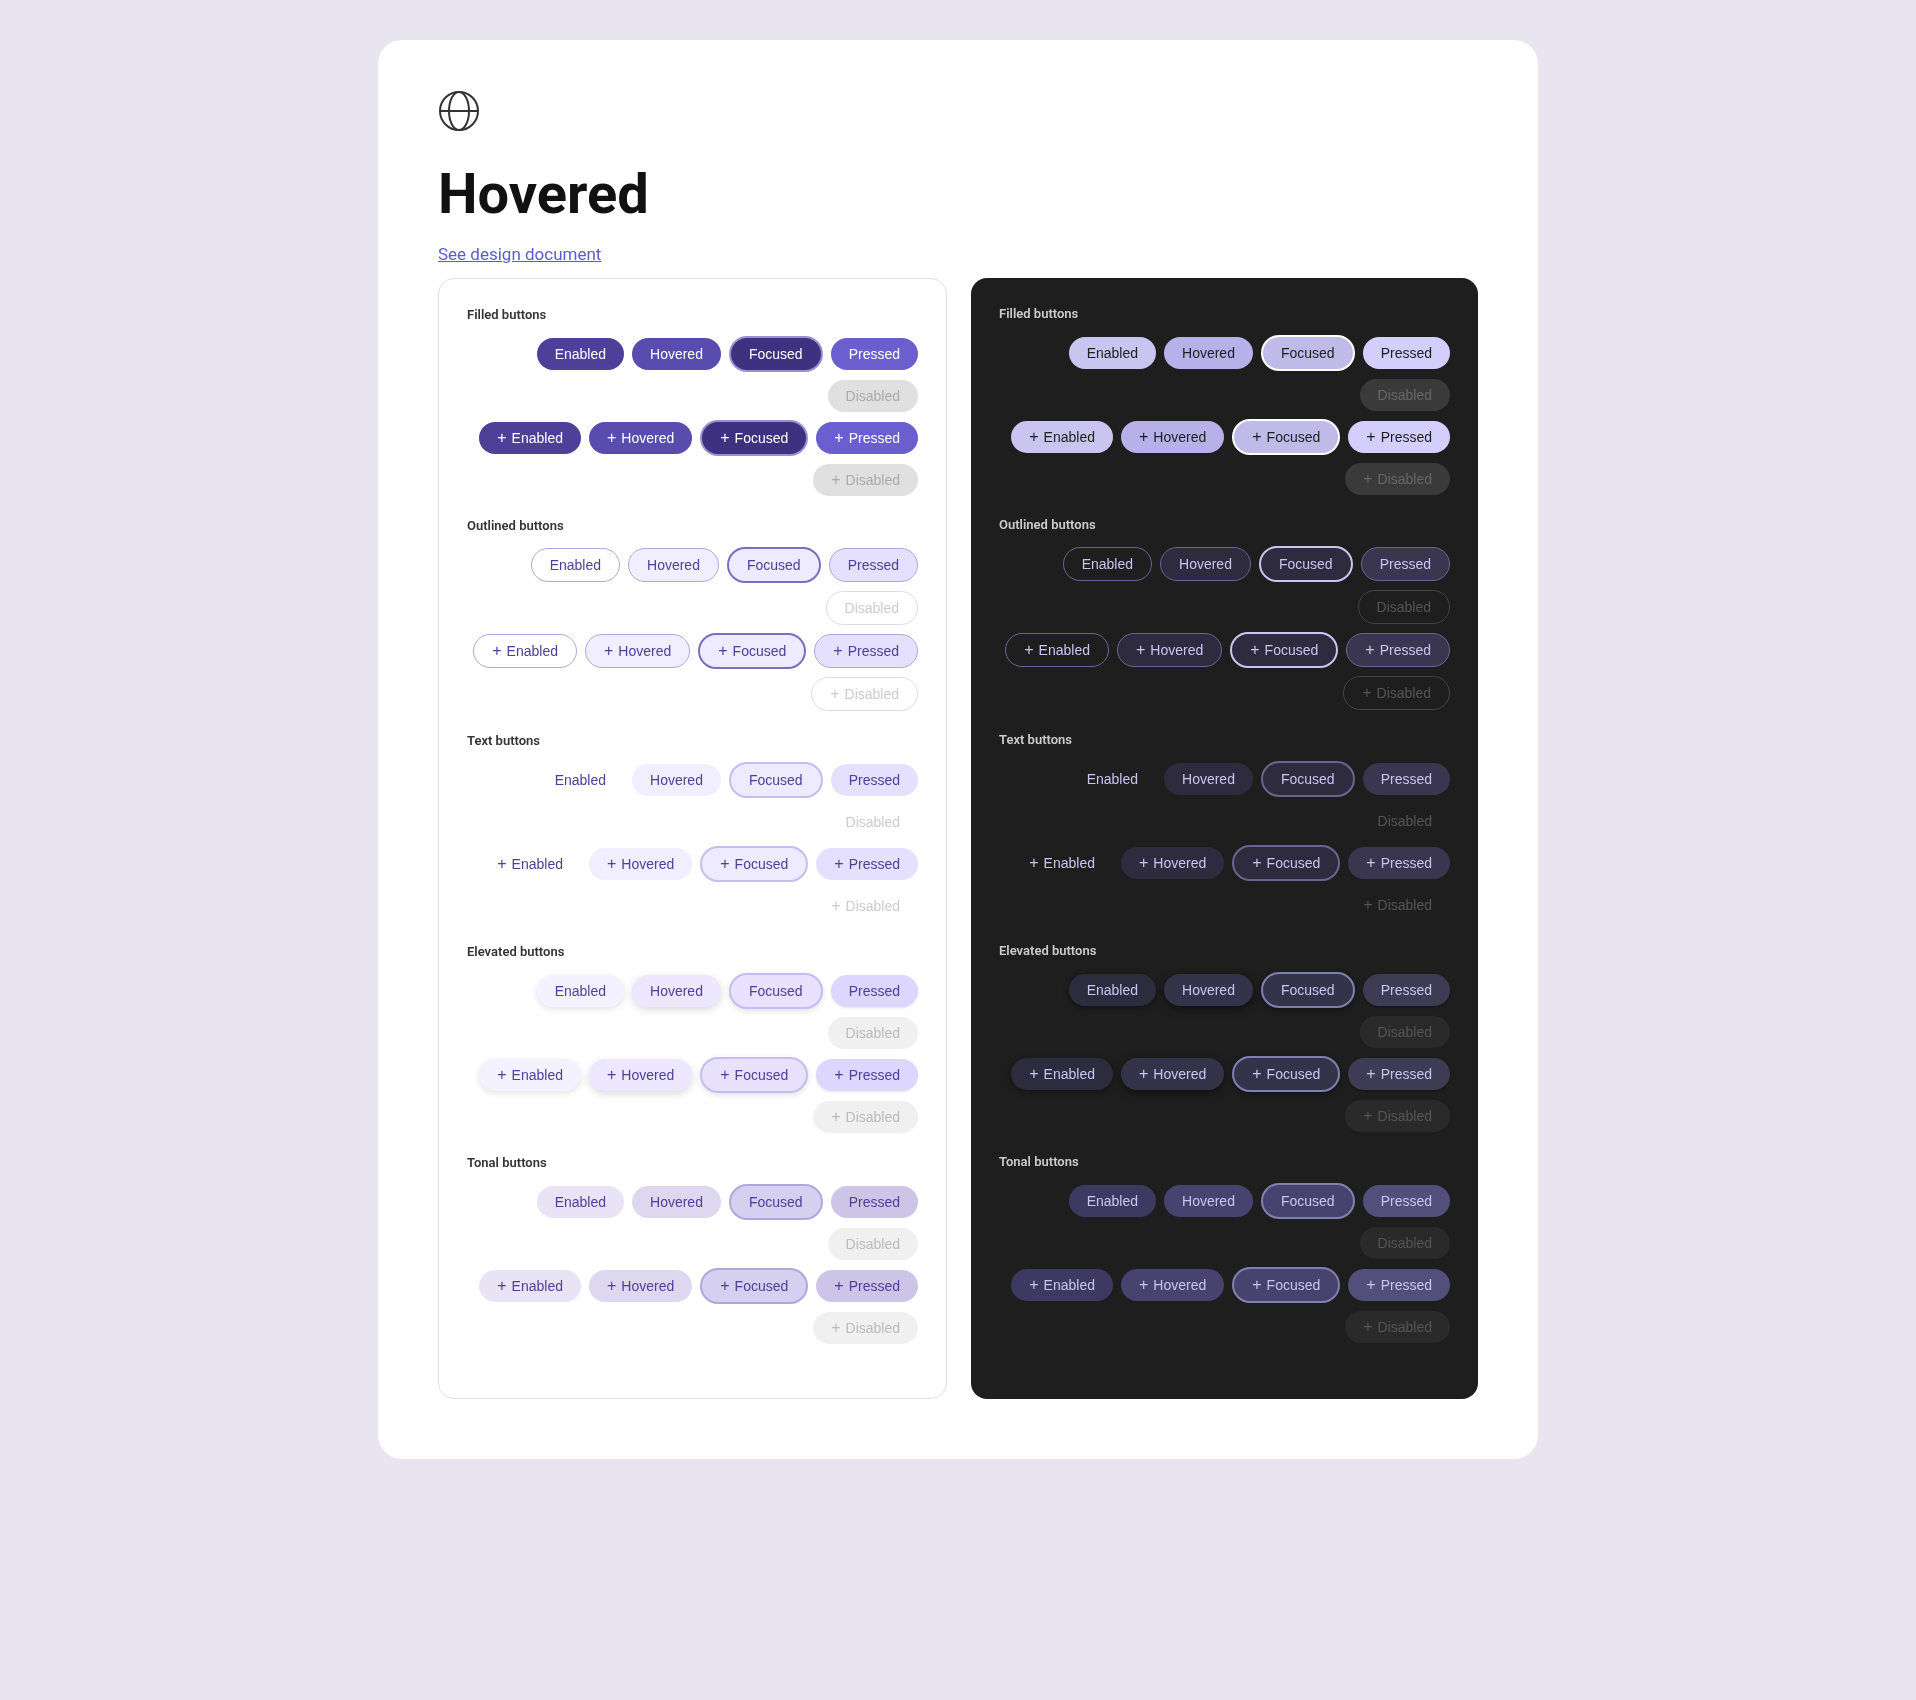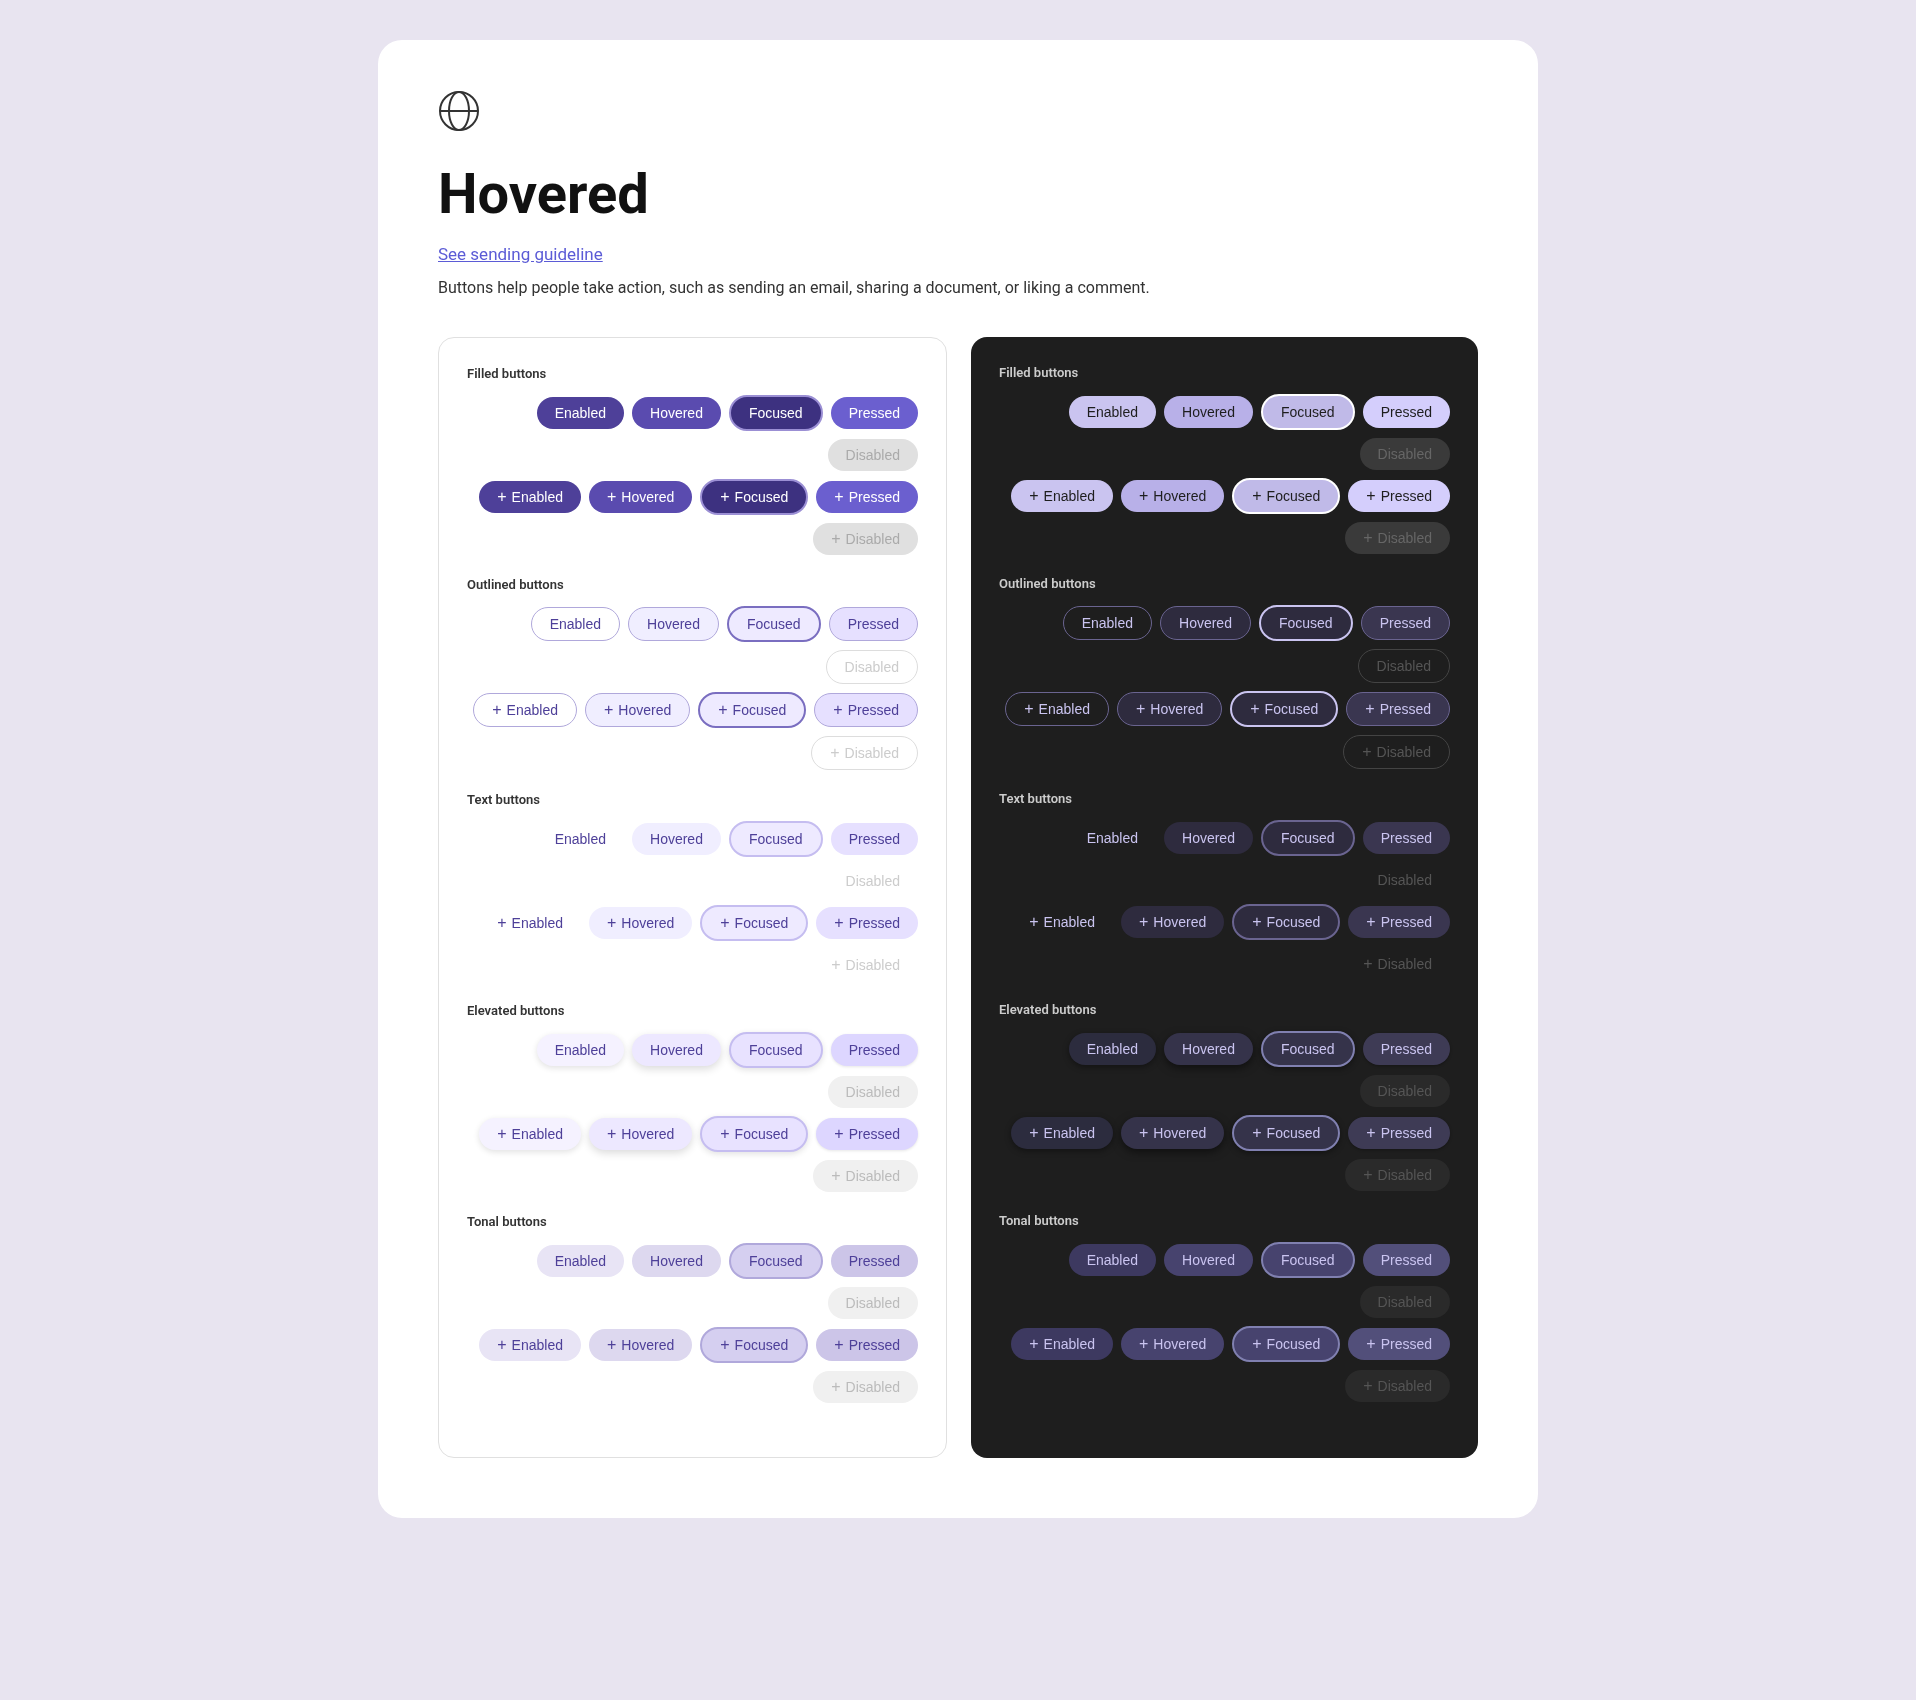--- a/index.html
+++ b/index.html
@@ -175,24 +175,23 @@
       <circle cx="21" cy="21" r="19" stroke="#333" stroke-width="2" fill="none"></circle>
       <ellipse cx="21" cy="21" rx="10" ry="19" stroke="#333" stroke-width="2" fill="none"></ellipse>
       <line x1="2" y1="21" x2="40" y2="21" stroke="#333" stroke-width="2"></line>
     </svg>
   </div>
 
   
   <h1 class="page-title">Hovered</h1>
 
   
-  <a class="design-link">See sending guideline</a>
-
-  
-  <p class="description">Buttons help people take action, such as sending an email, sharing a document, or liking a comment.</p>
+  <a class="design-link">See design document</a>
+
+  
 
   
   <div class="panels-row">
 
     <div class="panel panel-light">
 
       <div class="section-block">
         <div class="section-label">Filled buttons</div>
         <div class="btn-row">
           <button class="btn l-filled-enabled">Enabled</button>

